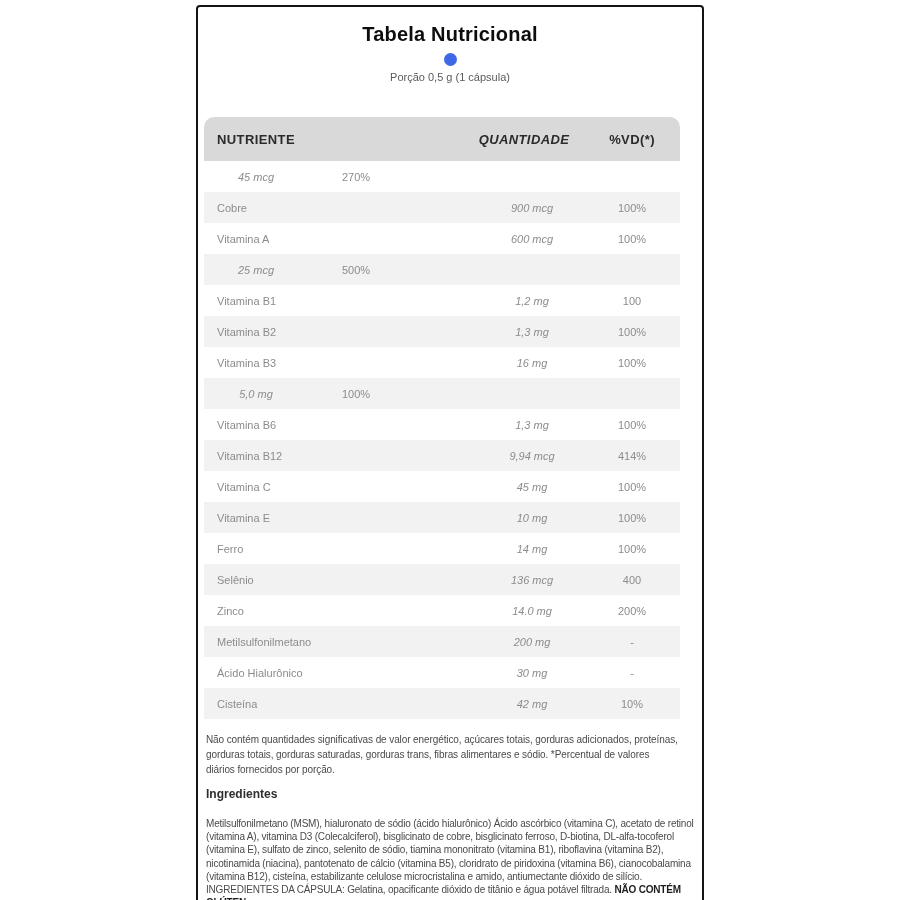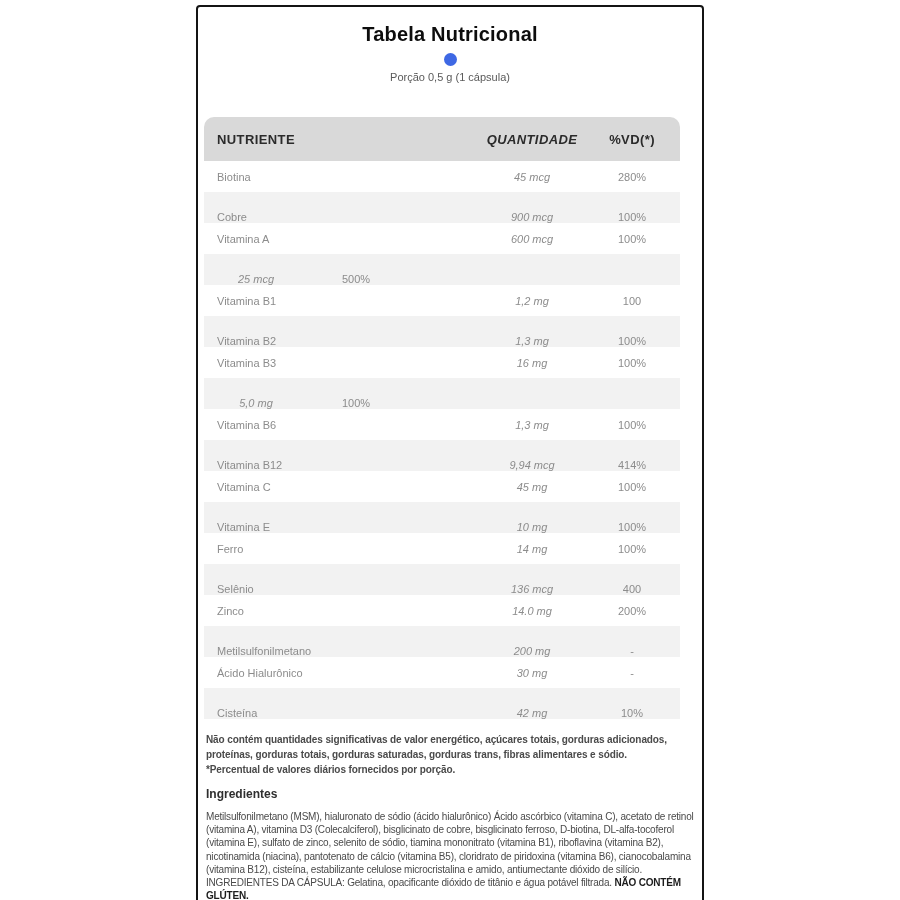--- a/index.html
+++ b/index.html
@@ -38,42 +38,42 @@
   }
   .table-wrap { margin: 34px 22px 0 6px; }
   .thead {
     display: flex; align-items: center;
     height: 44px;
     background: #d9d9d9;
     border-radius: 10px 10px 0 0;
     font-size: 13px; font-weight: 700;
     color: #2b2b2b;
     letter-spacing: 0.4px;
+    gap: 8px;
   }
   .row {
     display: flex; align-items: center;
     height: 31px;
     font-size: 11px;
     color: #8c8c8c;
     background: #ffffff;
   }
-  .row.striped { background: #f2f2f2; align-items: flex-end; }
+  .row.striped { background: #f2f2f2; }
   .c-nutrient { flex: 1; padding-left: 13px; text-align: left; }
   .c-qty { width: 104px; text-align: center; font-style: italic; }
   .c-vd { width: 96px; text-align: center; }
   .footnote {
     margin: 13px 22px 0 8px;
     font-size: 10px;
     line-height: 15px;
     letter-spacing: -0.1px;
     color: #4a4a4a;
-    font-weight: bold;
   }
   .ing-title {
-    margin: 10px 22px 9px 8px;
+    margin: 10px 22px 16px 8px;
     font-size: 12px;
     font-weight: 700;
     color: #2e2e2e;
   }
   .ing-text {
     margin: 3px 6px 0 8px;
     font-size: 10px;
     line-height: 13.2px;
     letter-spacing: -0.2px;
     color: #4a4a4a;
@@ -93,23 +93,22 @@
 
   <div class="table-wrap">
     <div class="thead">
       <div class="c-nutrient">NUTRIENTE</div>
       <div class="c-qty">QUANTIDADE</div>
       <div class="c-vd">%VD(*)</div>
     </div>
     <div>
 
         <div class="row">
-          <div class="c-nutrient">Biotina</div>
           <div class="c-qty">45 mcg</div>
-          <div class="c-vd">280%</div>
+          <div class="c-vd">270%</div>
         </div>
 
         <div class="row striped">
           <div class="c-nutrient">Cobre</div>
           <div class="c-qty">900 mcg</div>
           <div class="c-vd">100%</div>
         </div>
 
         <div class="row">
           <div class="c-nutrient">Vitamina A</div>

